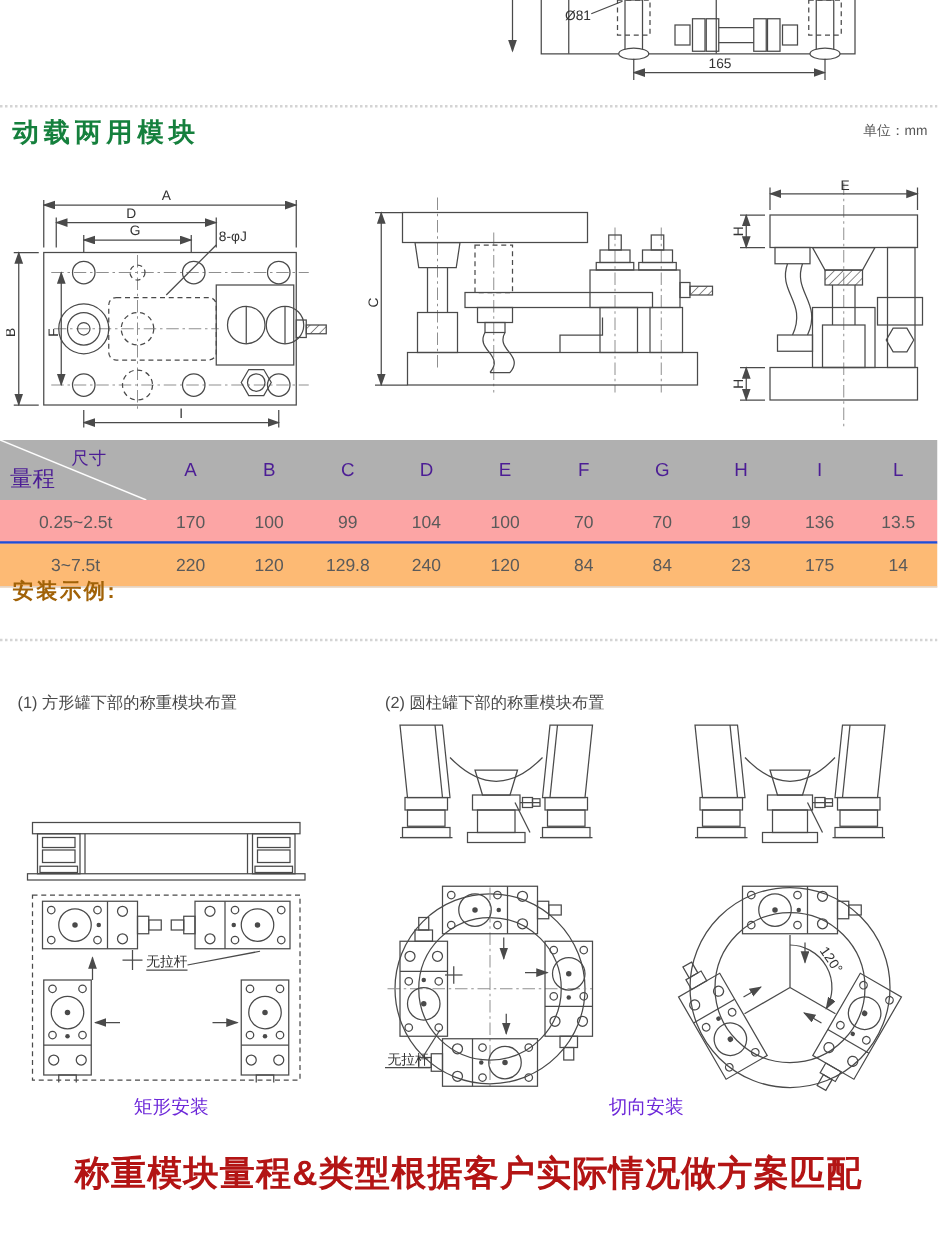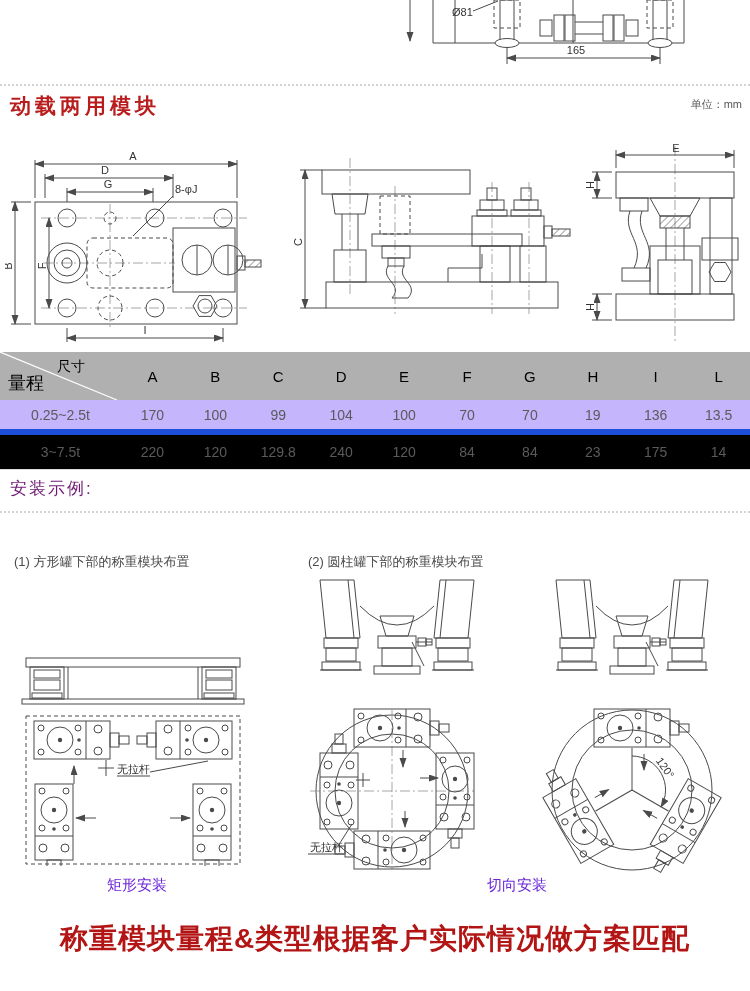--- a/index.html
+++ b/index.html
@@ -11,43 +11,43 @@
       stroke:#4a4a4a;stroke-width:1;fill:none}
   svg text{stroke:none;fill:#333;font-size:11px;
       font-family:"Liberation Sans","DejaVu Sans",sans-serif}
   svg .dsh{stroke-dasharray:4 3}
   svg .cl{stroke-dasharray:10 3 2 3;stroke:#8f8f8f;stroke-width:.8}
 
   .dwgTop{position:absolute;left:400px;top:0}
   .sep{position:absolute;left:0;width:750px;border-top:2px dotted #d4d4d4}
   .sep1{top:84px}.sep2{top:511px}
   .page-title{position:absolute;left:10px;top:92px;font-size:21px;font-weight:bold;
-      color:#b91c1c;letter-spacing:4px}
+      color:#15803d;letter-spacing:4px}
   .unit{position:absolute;right:8px;top:97px;font-size:11px;color:#555}
 
   .dwg1{position:absolute;left:5px;top:142px}
   .dwg2{position:absolute;left:292px;top:142px}
   .dwg3{position:absolute;left:586px;top:142px}
 
   .spec-table{position:absolute;left:0;top:352px;width:750px}
-  .thead{display:flex;height:48px;background:#b0b0b0;color:#000000}
+  .thead{display:flex;height:48px;background:#b0b0b0;color:#4c1d95}
   .corner{width:121px;position:relative}
   .corner svg{position:absolute;left:0;top:0}
   .corner svg line{stroke:#fdfdfd;stroke-width:1.2}
   .corner .t1{position:absolute;left:57px;top:6px;font-size:14px}
   .corner .t2{position:absolute;left:8px;bottom:5px;font-size:18px}
   .hcell{flex:1;display:flex;align-items:center;justify-content:center;font-size:15px}
   .trow{display:flex;height:35px;align-items:center;color:#5a5a5a;font-size:14px}
   .trow .c0{width:121px;text-align:center}
   .trow .c{flex:1;text-align:center}
-  .r1{background:#c4b5fd;border-bottom:6px solid #1d4ed8}
-  .r2{background:#000000;border-bottom:1px solid #ddd}
-
-  .install-heading{position:absolute;left:10px;top:477px;font-size:17px;font-weight:normal;
-      color:#701a75;letter-spacing:2px}
+  .r1{background:#fca5a5;border-bottom:2px solid #1d4ed8}
+  .r2{background:#fdba74;border-bottom:1px solid #ddd}
+
+  .install-heading{position:absolute;left:10px;top:461px;font-size:17px;font-weight:bold;
+      color:#a16207;letter-spacing:2px}
   .item-label{position:absolute;top:553px;font-size:13px;color:#4a4a4a}
   .item1{left:14px}.item2{left:308px}
 
   .diaA{position:absolute;left:10px;top:560px}
   .diaB{position:absolute;left:292px;top:558px}
   .diaC{position:absolute;left:540px;top:558px}
   .caption{position:absolute;top:876px;width:130px;text-align:center;font-size:15px;color:#6d28d9}
   .cap1{left:72px}.cap2{left:452px}
 
   .footnote{position:absolute;top:920px;left:0;width:750px;text-align:center;

